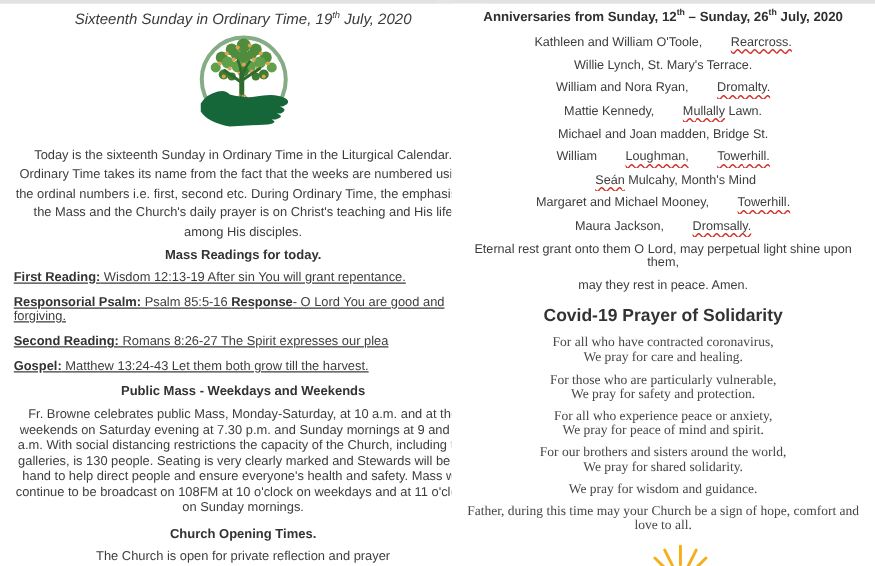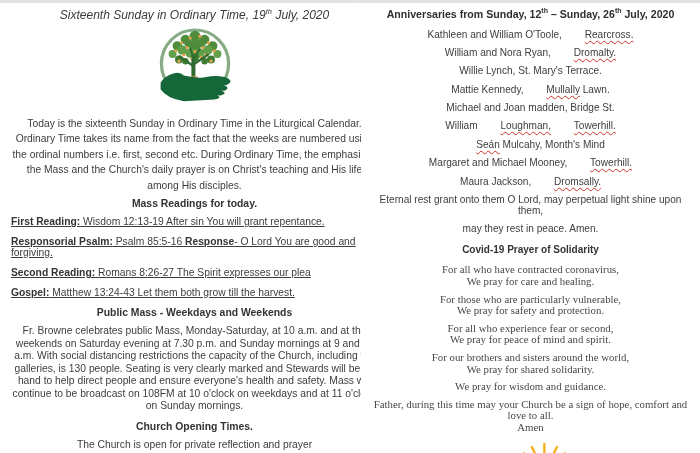--- a/index.html
+++ b/index.html
@@ -51,21 +51,21 @@
   .mis{
     text-decoration-line:underline;
     text-decoration-style:wavy;
     text-decoration-color:#d03027;
     text-decoration-thickness:1px;
     text-underline-offset:2px;
     padding-left:20px;
   }
   .eternal{font-size:10.1px;text-align:center;margin:2px 0 7.4px;}
   .covid-h{
-    font-weight:bold;font-size:10px;text-align:center;color:#333;
+    font-weight:bold;font-size:14px;text-align:center;color:#333;
     margin:10px 0 9px;
   }
   .stanza{
     font-family:"Liberation Serif","DejaVu Serif",serif;
     font-size:10.8px;line-height:11.6px;text-align:center;color:#474747;
     margin:0 0 6px;
   }
   .closing{
     font-family:"Liberation Serif","DejaVu Serif",serif;
     font-size:10.8px;line-height:11.6px;text-align:center;color:#474747;
@@ -160,22 +160,22 @@
     <div class="open-line">The Church is open for private reflection and prayer</div>
 
   </div>
 </div>
 
 <div class="page page-right">
   <div class="pr">
     <div class="ann-title"><span>Anniversaries from Sunday, 12</span><sup>th</sup><span> – Sunday, 26</span><sup>th</sup><span> July, 2020</span></div>
 
     <div class="ann"><span>Kathleen and William O'Toole, </span><span class="mis">Rearcross.</span></div>
+    <div class="ann"><span>Willie Lynch, St. Mary's Terrace.</span></div>
     <div class="ann"><span>William and Nora Ryan, </span><span class="mis">Dromalty.</span></div>
-    <div class="ann"><span>Willie Lynch, St. Mary's Terrace.</span></div>
     <div class="ann"><span>Mattie Kennedy, </span><span class="mis">Mullally</span><span> Lawn.</span></div>
     <div class="ann"><span>Michael and Joan madden, Bridge St.</span></div>
     <div class="ann"><span>William </span><span class="mis">Loughman,</span><span> </span><span class="mis">Towerhill.</span></div>
     <div class="ann"><span class="mis">Seán</span><span> Mulcahy, Month's Mind</span></div>
     <div class="ann"><span>Margaret and Michael Mooney, </span><span class="mis">Towerhill.</span></div>
     <div class="ann"><span>Maura Jackson, </span><span class="mis">Dromsally.</span></div>
 
     <div class="eternal">Eternal rest grant onto them O Lord, may perpetual light shine upon them,</div>
     <div class="eternal">may they rest in peace. Amen.</div>
 
@@ -183,34 +183,33 @@
 
     <div class="stanza">
         <div>For all who have contracted coronavirus,</div>
         <div>We pray for care and healing.</div>
       </div>
     <div class="stanza">
         <div>For those who are particularly vulnerable,</div>
         <div>We pray for safety and protection.</div>
       </div>
     <div class="stanza">
-        <div>For all who experience fear or second,</div>
+        <div>For all who experience peace or anxiety,</div>
         <div>We pray for peace of mind and spirit.</div>
       </div>
     <div class="stanza">
         <div>For our brothers and sisters around the world,</div>
         <div>We pray for shared solidarity.</div>
       </div>
     <div class="stanza">
         <div>We pray for wisdom and guidance.</div>
       </div>
 
     <div class="closing">
         <div>Father, during this time may your Church be a sign of hope, comfort and love to all.</div>
-        <div>Amen</div>
       </div>
 
     <div class="sun-wrap">
       <svg width="104" height="44" viewBox="0 0 130 56">
         <g stroke="#f4af1b" stroke-width="3" stroke-linecap="round">
           <line x1="82" y1="24" x2="82" y2="5"></line>
           <line x1="74" y1="25" x2="66" y2="9"></line>
           <line x1="90" y1="25" x2="98" y2="9"></line>
           <line x1="68" y1="29" x2="56" y2="17"></line>
           <line x1="96" y1="29" x2="108" y2="17"></line>

